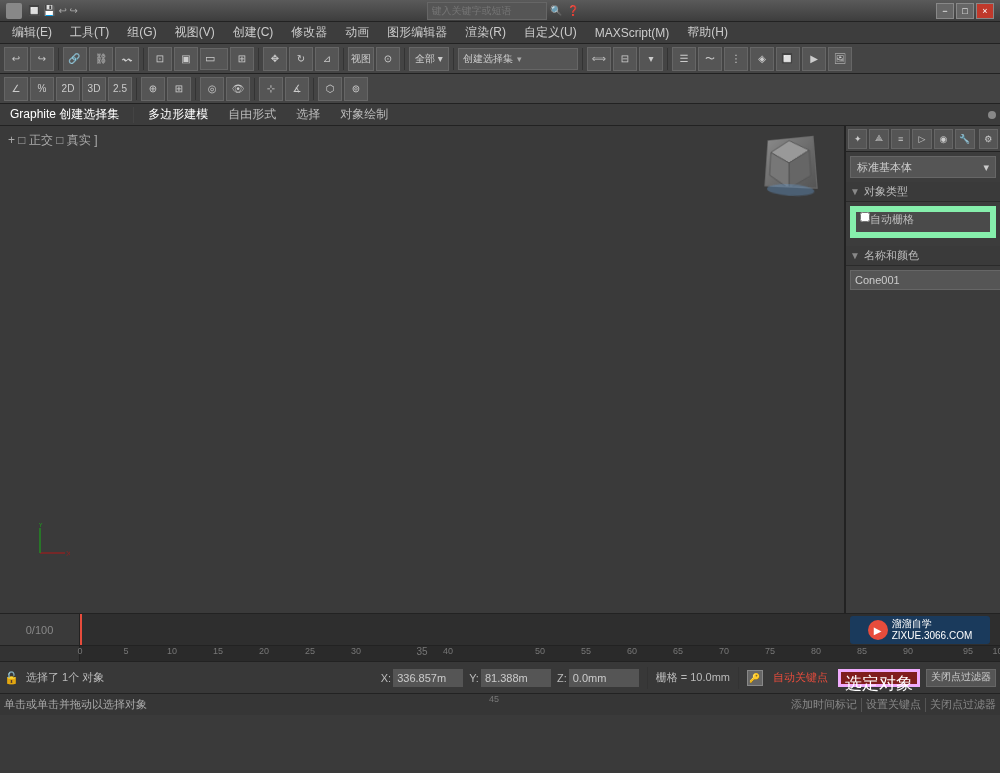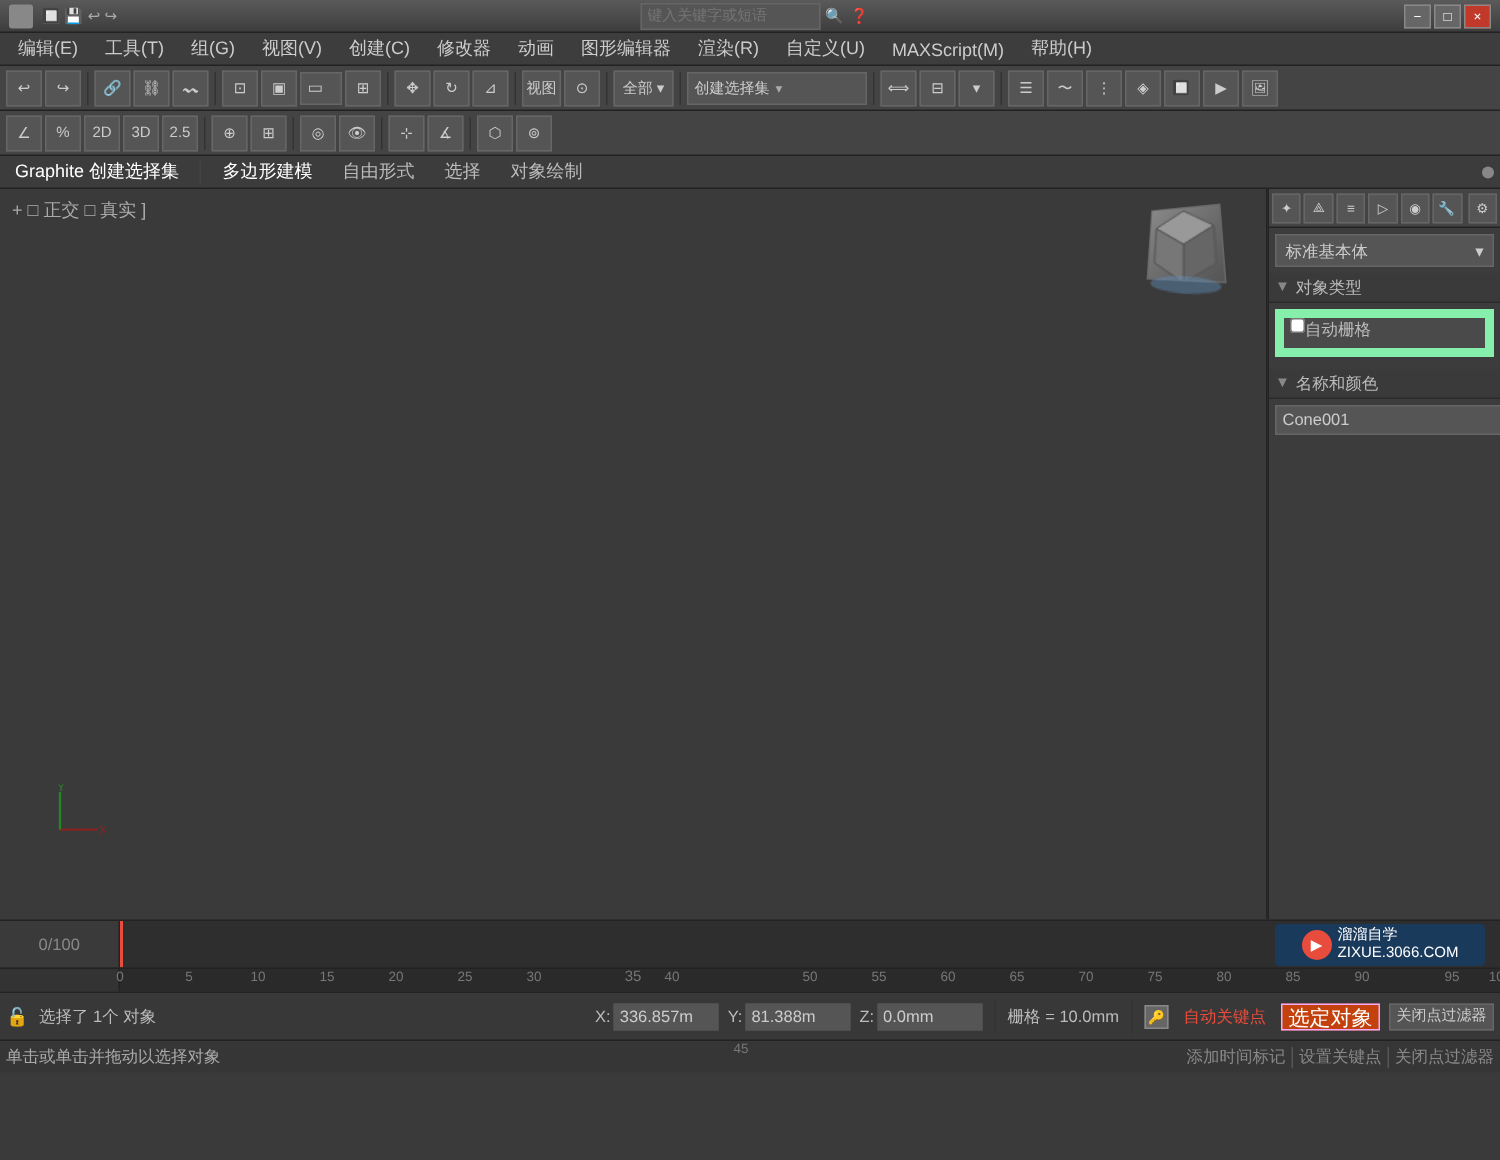--- a/index.html
+++ b/index.html
@@ -389,24 +389,24 @@
       width: 70px;
       height: 18px;
       background: #555;
       border: 1px solid #555;
       color: #ccc;
       font-size: 11px;
       padding: 0 3px;
     }
     .status-selected-btn {
       height: 18px;
-      background: #c2410c;
-      border: 1px solid #f0abfc;
+      background: #7f1d1d;
+      border: 3px solid #f0abfc;
       color: #fff;
-      font-size: 14px;
+      font-size: 17px;
       padding: 0 4px;
       cursor: pointer;
     }
     .status-key-icon {
       width: 16px;
       height: 16px;
       background: #666;
       border: 1px solid #888;
       display: flex;
       align-items: center;

